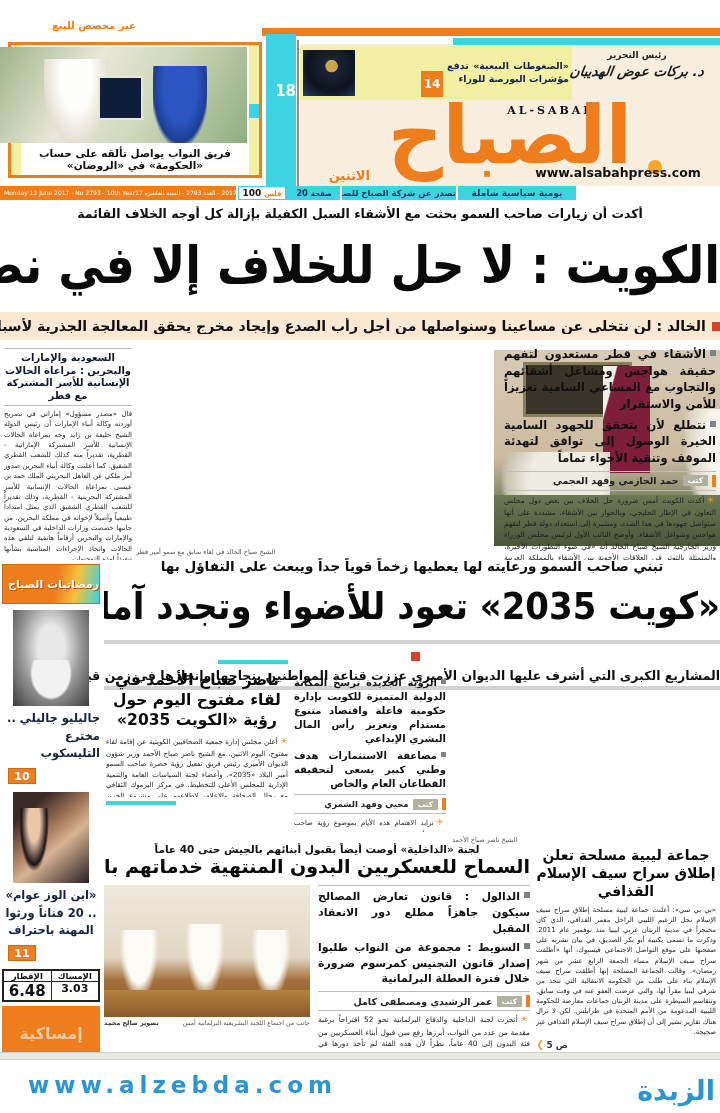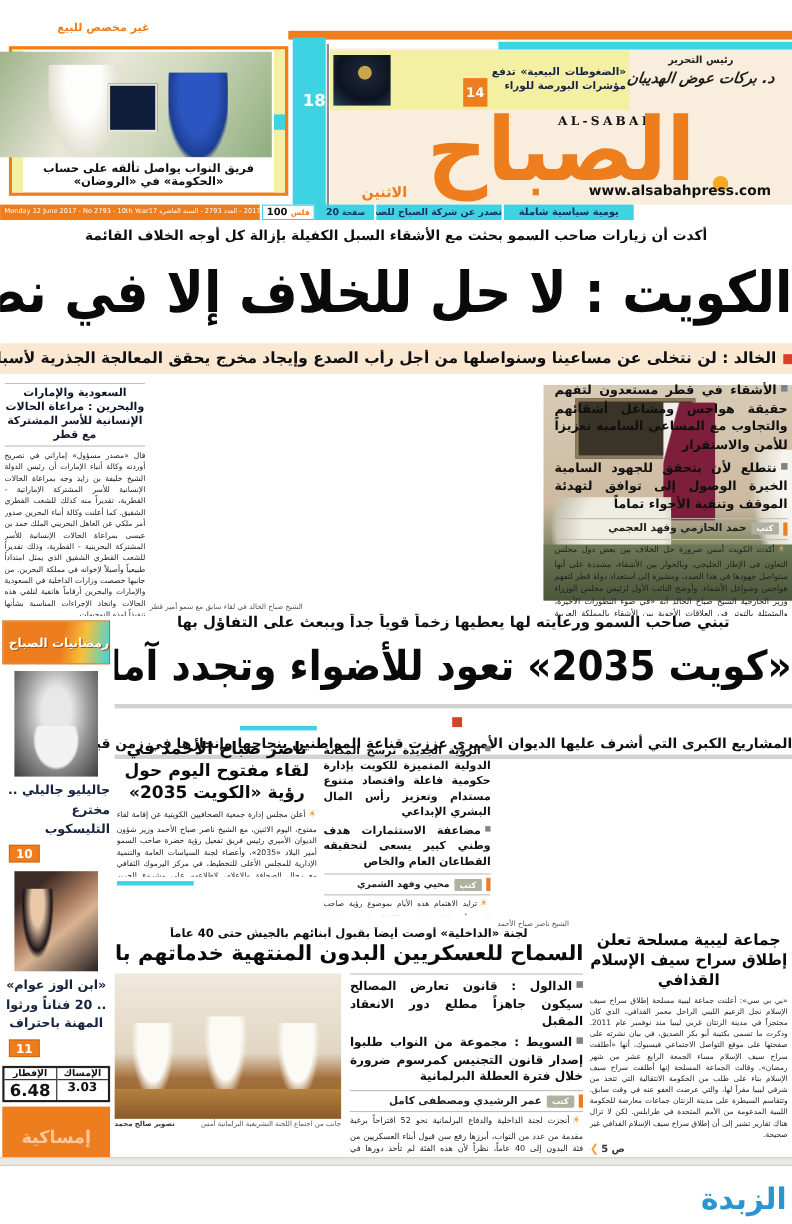--- a/index.html
+++ b/index.html
@@ -229,20 +229,21 @@
   <div class="abs" style="left:536px;top:846px;width:180px;height:204px;overflow:hidden;">
     <div class="b c" style="font-size:14px;line-height:1.3;color:#0b0b0b;">جماعة ليبية مسلحة تعلن إطلاق سراح سيف الإسلام القذافي</div>
     <div class="bodytxt j" style="font-size:6.8px;margin-top:4px;height:134px;">«بي بي سي»: أعلنت جماعة ليبية مسلحة إطلاق سراح سيف الإسلام نجل الزعيم الليبي الراحل معمر القذافي، الذي كان محتجزاً في مدينة الزنتان غربي ليبيا منذ نوفمبر عام 2011. وذكرت ما تسمى بكتيبة أبو بكر الصديق، في بيان نشرته على صفحتها على موقع التواصل الاجتماعي فيسبوك، أنها «أطلقت سراح سيف الإسلام مساء الجمعة الرابع عشر من شهر رمضان». وقالت الجماعة المسلحة إنها أطلقت سراح سيف الإسلام بناء على طلب من الحكومة الانتقالية التي تتخذ من شرقي ليبيا مقراً لها، والتي عرضت العفو عنه في وقت سابق. وتتقاسم السيطرة على مدينة الزنتان جماعات معارضة للحكومة الليبية المدعومة من الأمم المتحدة في طرابلس. لكن لا تزال هناك تقارير تشير إلى أن إطلاق سراح سيف الإسلام القذافي غير صحيحة.</div>
     <div class="pref"><span class="arr">❮</span><span>ص 5</span></div>
 
   </div>
 
   <div class="abs" style="left:0;top:1052px;width:720px;height:8px;background:#e9e9e3;border-top:1px solid #cfcfc8;border-bottom:1px solid #cfcfc8;"></div>
 
   <div class="abs" style="left:0;top:1060px;width:720px;height:53px;background:#fff;">
+    <div class="abs b" style="left:28px;top:12px;font-size:23px;letter-spacing:5px;color:#2b95d2;direction:ltr;">www.alzebda.com</div>
     <div class="abs" style="left:614px;top:8px;width:132px;height:38px;display:flex;direction:rtl;align-items:flex-end;gap:5px;">
       <span style="display:flex;flex-direction:column;gap:3px;">
         <span style="width:26px;height:5px;background:#2b95d2;"></span>
         <span style="width:26px;height:5px;background:#2b95d2;"></span>
         <span style="width:26px;height:5px;background:#2b95d2;"></span>
       </span>
       <span class="b" style="font-size:27px;color:#2b95d2;">الزبدة</span>
     </div>
   </div>
 

